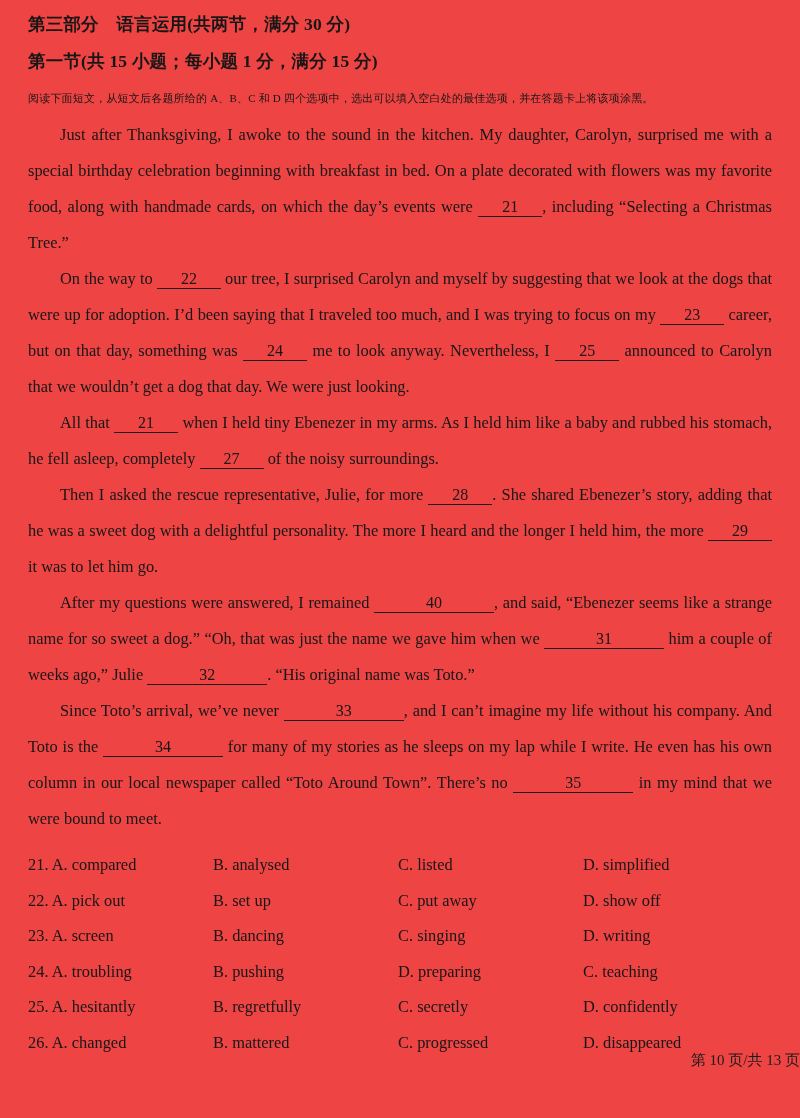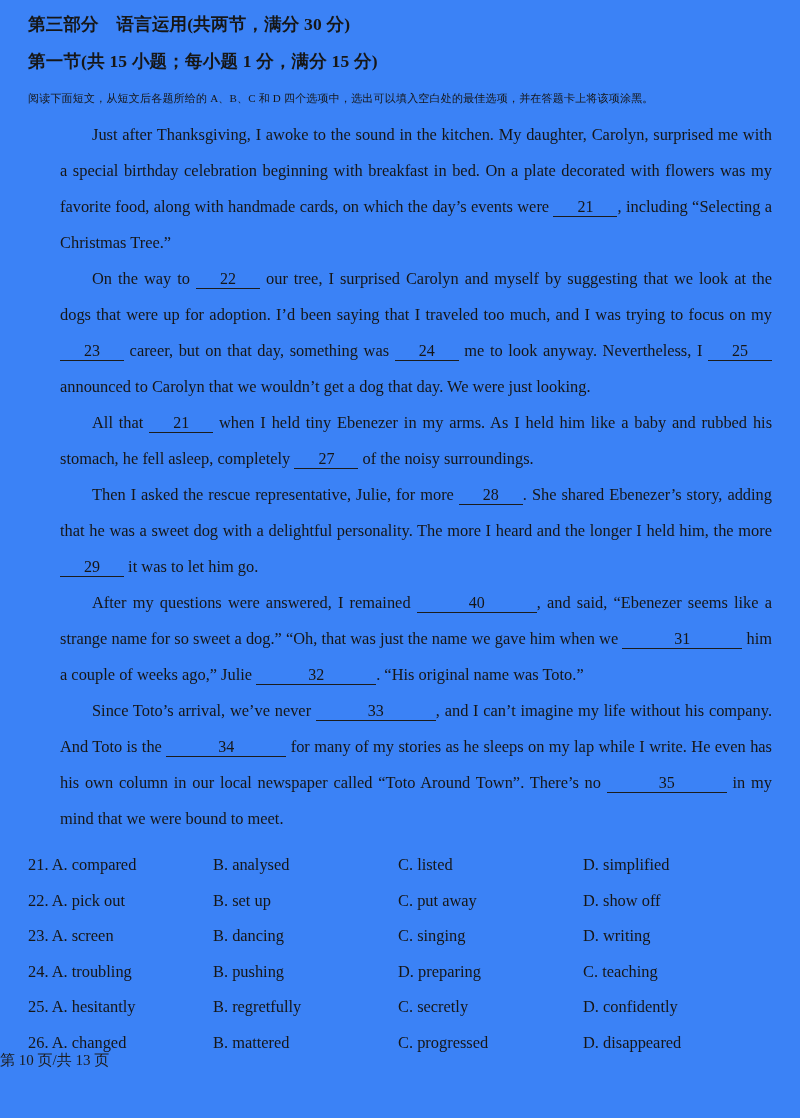--- a/index.html
+++ b/index.html
@@ -1,53 +1,52 @@
 <!DOCTYPE html>
 <html><head>
 <meta charset="utf-8">
 <style>
   * { margin:0; padding:0; box-sizing:border-box; }
   html, body { background:#ffffff; }
   .page {
     width:800px; height:1118px; margin:0 auto; position:relative;
-    background:#3b82f6; overflow:hidden;
+    background:#ef4444; overflow:hidden;
     padding:6px 28px 0 28px;
     font-family:"Liberation Serif","DejaVu Serif",serif;
     color:#161616;
   }
   .hdr {
     font-weight:700; font-size:17.5px; line-height:37px;
     letter-spacing:0.2px;
   }
   .instructions {
     font-weight:400; font-size:11px; line-height:37px;
     text-align:justify; letter-spacing:0.2px;
   }
   .passage { margin-top:0; }
   .para {
     font-size:16.4px; line-height:36px; text-align:justify;
     text-indent:32px;
-    margin-left:32px;
   }
   .blank {
     display:inline-block; width:64px; text-align:center; text-indent:0;
     border-bottom:1.4px solid #1c1c1c; line-height:19px;
     font-size:16px;
   }
   .blank.wide { width:120px; }
   .options { margin-top:10px; }
   .q-row {
     display:grid; grid-template-columns:185px 185px 185px 1fr;
     font-size:16.4px; line-height:35.5px;
   }
   .q-cell { white-space:nowrap; overflow:hidden; }
   .q-num { display:inline; }
   .footer {
     position:absolute; left:0; right:0; top:1050px;
-    text-align:left; font-size:15px; line-height:20px; color:#1c1c1c;
+    text-align:right; font-size:15px; line-height:20px; color:#1c1c1c;
   }
 </style>
 </head>
 <body>
 
 <div class="page">
 
   <div class="hdr">第三部分　语言运用(共两节，满分 30 分)</div>
   <div class="hdr">第一节(共 15 小题；每小题 1 分，满分 15 分)</div>
   <div class="instructions">阅读下面短文，从短文后各题所给的 A、B、C 和 D 四个选项中，选出可以填入空白处的最佳选项，并在答题卡上将该项涂黑。</div>

